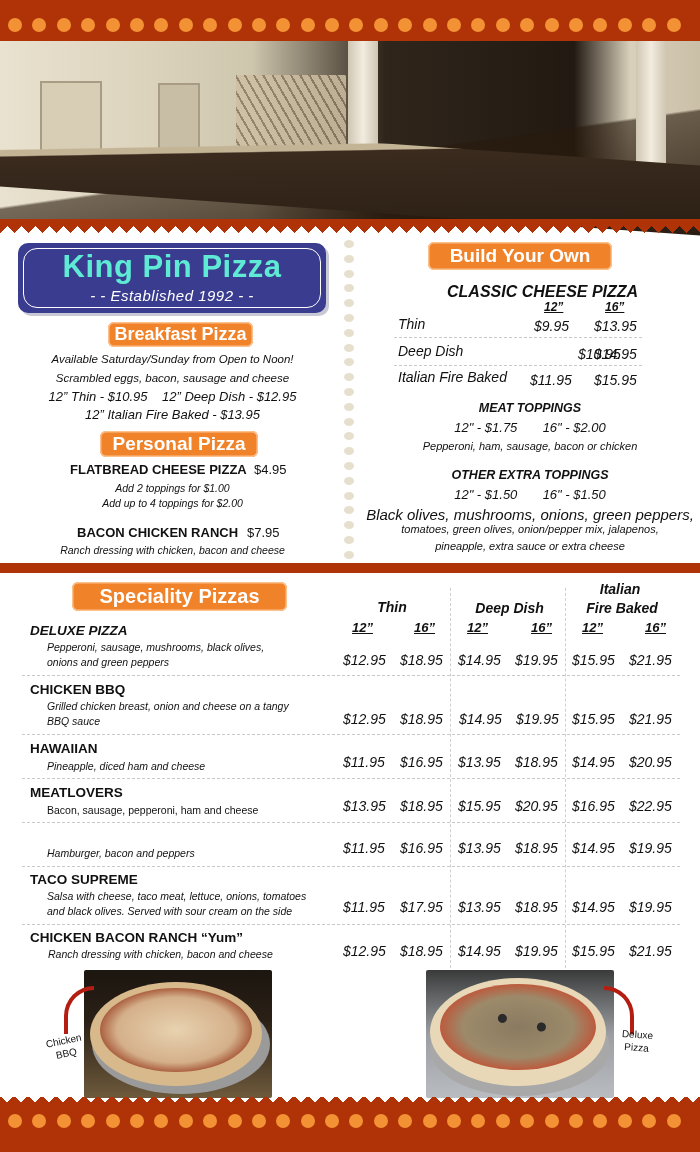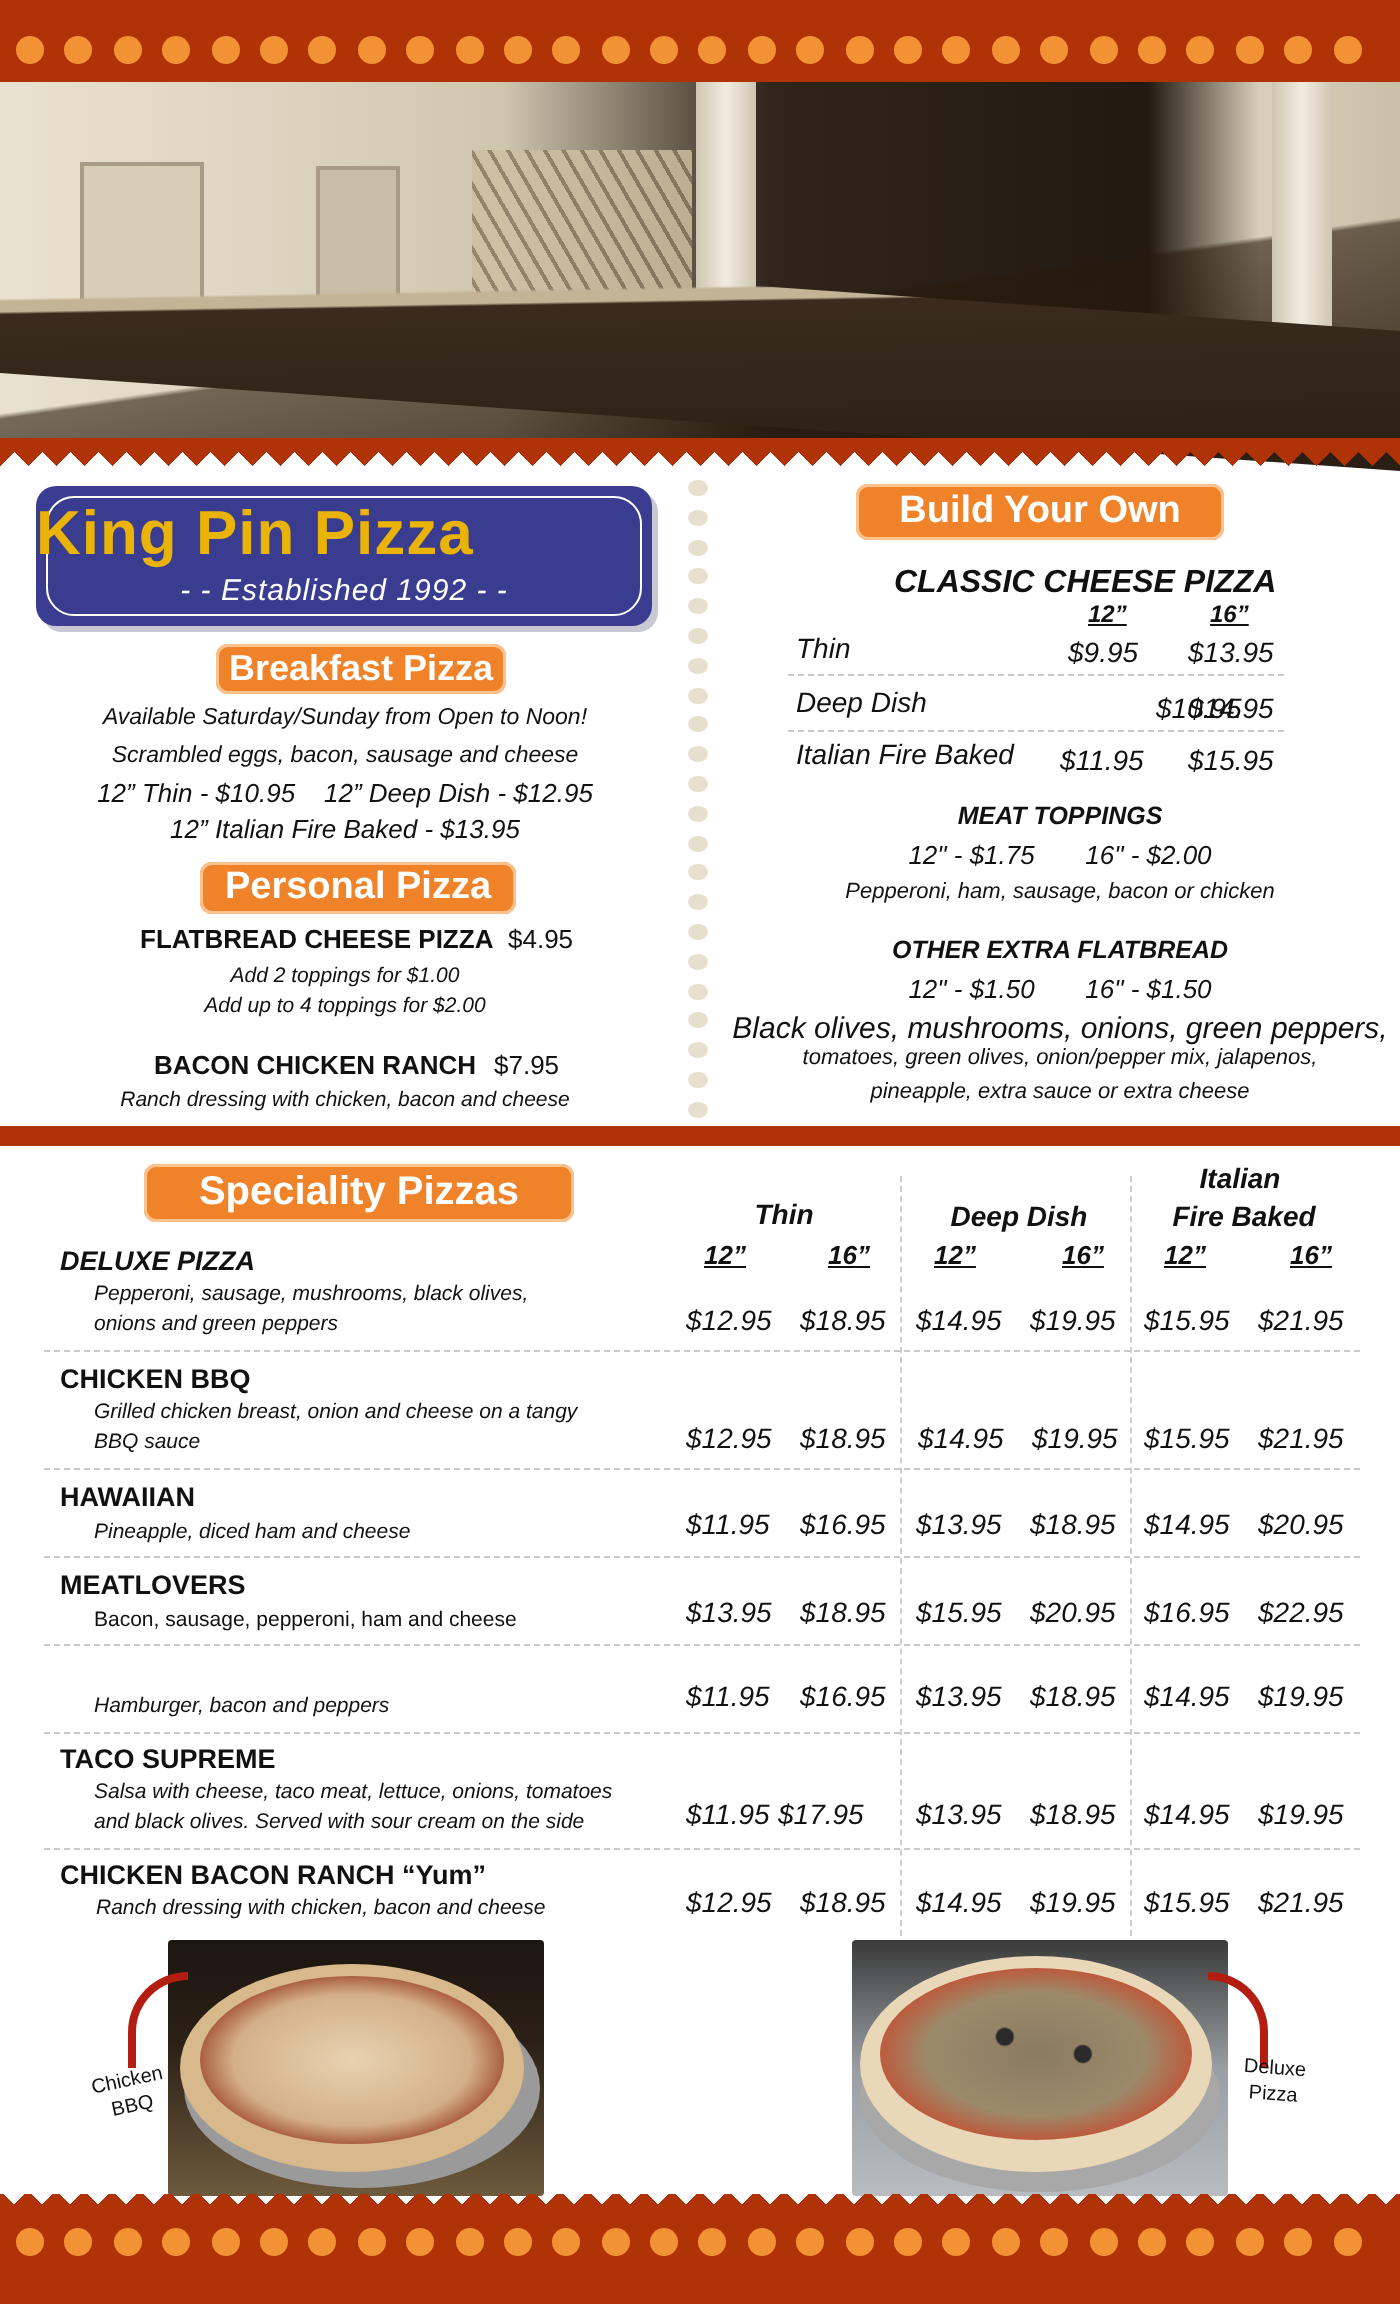--- a/index.html
+++ b/index.html
@@ -56,22 +56,22 @@
   .sign {
     position: absolute; left: 18px; top: 243px; width: 308px; height: 70px;
     background: #3a3d8f; border-radius: 10px;
     box-shadow: 3px 3px 0 #c9c9d6;
   }
   .sign::before {
     content: ""; position: absolute; left: 5px; top: 5px; right: 5px; bottom: 5px;
     border: 1.5px solid #ffffff; border-radius: 14px;
   }
   .sign-title {
-    position: absolute; left: 0; width: 100%; top: 6px; text-align: left;
-    color: #eab308; font-weight: bold; font-size: 31px; letter-spacing: 0.5px;
+    position: absolute; left: 0; width: 100%; top: 6px; text-align: center;
+    color: #5eead4; font-weight: bold; font-size: 31px; letter-spacing: 0.5px;
   }
   .sign-sub {
     position: absolute; left: 0; width: 100%; top: 44px; text-align: center;
     color: #fff; font-style: italic; font-size: 15px; letter-spacing: 0.5px;
   }
 
   
   .tag {
     position: absolute; background: #f0822a; color: #fff; font-weight: bold;
     border-radius: 6px; text-align: center; white-space: nowrap;
@@ -250,21 +250,21 @@
 <div class="byo-row last" style="top:366px;height:26px;">
   <span class="lbl" style="top:3px;">Italian Fire Baked</span>
   <span class="p1" style="top:6px;left:136px;">$11.95</span>
   <span class="p2" style="top:6px;">$15.95</span>
 </div>
 
 <div class="txt it b" style="left:360px;width:340px;top:401px;font-size:12.5px;">MEAT TOPPINGS</div>
 <div class="txt it" style="left:360px;width:340px;top:420px;font-size:13px;white-space:pre;">12" - $1.75       16" - $2.00</div>
 <div class="txt it" style="left:360px;width:340px;top:440px;font-size:11px;">Pepperoni, ham, sausage, bacon or chicken</div>
 
-<div class="txt it b" style="left:360px;width:340px;top:468px;font-size:12.5px;">OTHER EXTRA FLATBREAD</div>
+<div class="txt it b" style="left:360px;width:340px;top:468px;font-size:12.5px;">OTHER EXTRA TOPPINGS</div>
 <div class="txt it" style="left:360px;width:340px;top:487px;font-size:13px;white-space:pre;">12" - $1.50       16" - $1.50</div>
 <div class="txt it" style="left:360px;width:340px;top:506px;font-size:15px;">Black olives, mushrooms, onions, green peppers,</div>
 <div class="txt it" style="left:360px;width:340px;top:523px;font-size:11px;">tomatoes, green olives, onion/pepper mix, jalapenos,</div>
 <div class="txt it" style="left:360px;width:340px;top:540px;font-size:11px;">pineapple, extra sauce or extra cheese</div>
 
 <div class="band-mid"></div>
 
 <div class="tag" style="left:72px;top:582px;width:215px;height:29px;font-size:20px;line-height:29px;">Speciality Pizzas</div>
 
 <div class="spec-head" style="left:362px;width:60px;top:599px;">Thin</div>
@@ -333,21 +333,21 @@
   <div class="price" style="left:436px;top:16px;">$13.95</div>
   <div class="price" style="left:493px;top:16px;">$18.95</div>
   <div class="price" style="left:550px;top:16px;">$14.95</div>
   <div class="price" style="left:607px;top:16px;">$19.95</div>
 </div>
 
 <div class="spec-row" style="top:868px;height:57px;">
   <div class="spec-name" style="top:4px;">TACO SUPREME</div>
   <div class="spec-desc" style="top:21px;width:275px;">Salsa with cheese, taco meat, lettuce, onions, tomatoes and black olives.  Served with sour cream on the side</div>
   <div class="price" style="left:321px;top:31px;">$11.95</div>
-  <div class="price" style="left:367px;top:31px;text-align:right;">$17.95</div>
+  <div class="price" style="left:378px;top:31px;text-align:right;">$17.95</div>
   <div class="price" style="left:436px;top:31px;">$13.95</div>
   <div class="price" style="left:493px;top:31px;">$18.95</div>
   <div class="price" style="left:550px;top:31px;">$14.95</div>
   <div class="price" style="left:607px;top:31px;">$19.95</div>
 </div>
 
 <div class="spec-row last" style="top:926px;height:44px;">
   <div class="spec-name" style="top:4px;">CHICKEN BACON RANCH “Yum”</div>
   <div class="spec-desc" style="top:21px;left:26px;">Ranch dressing with chicken, bacon and cheese</div>
   <div class="price" style="left:321px;top:17px;">$12.95</div>

